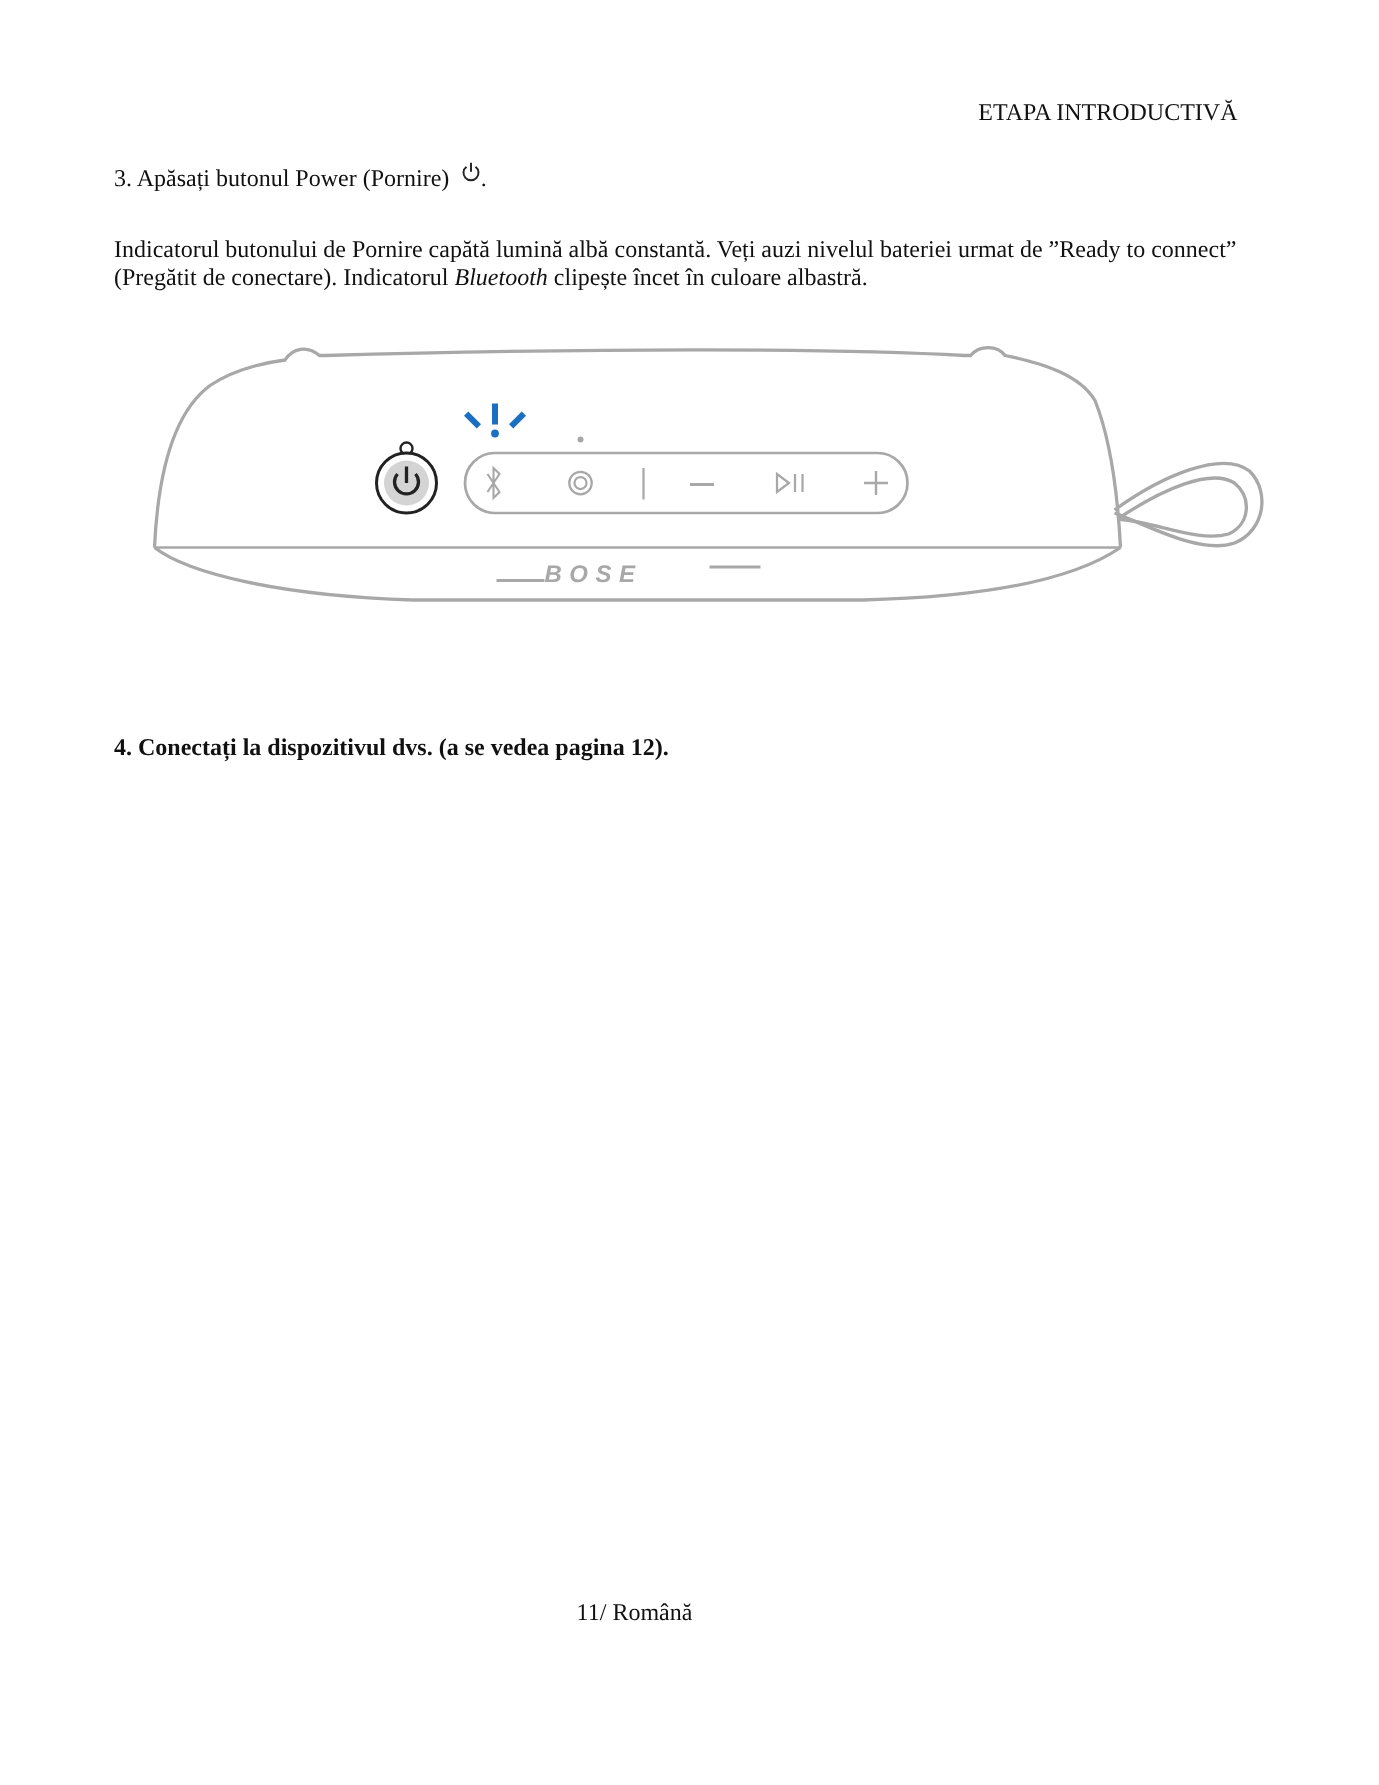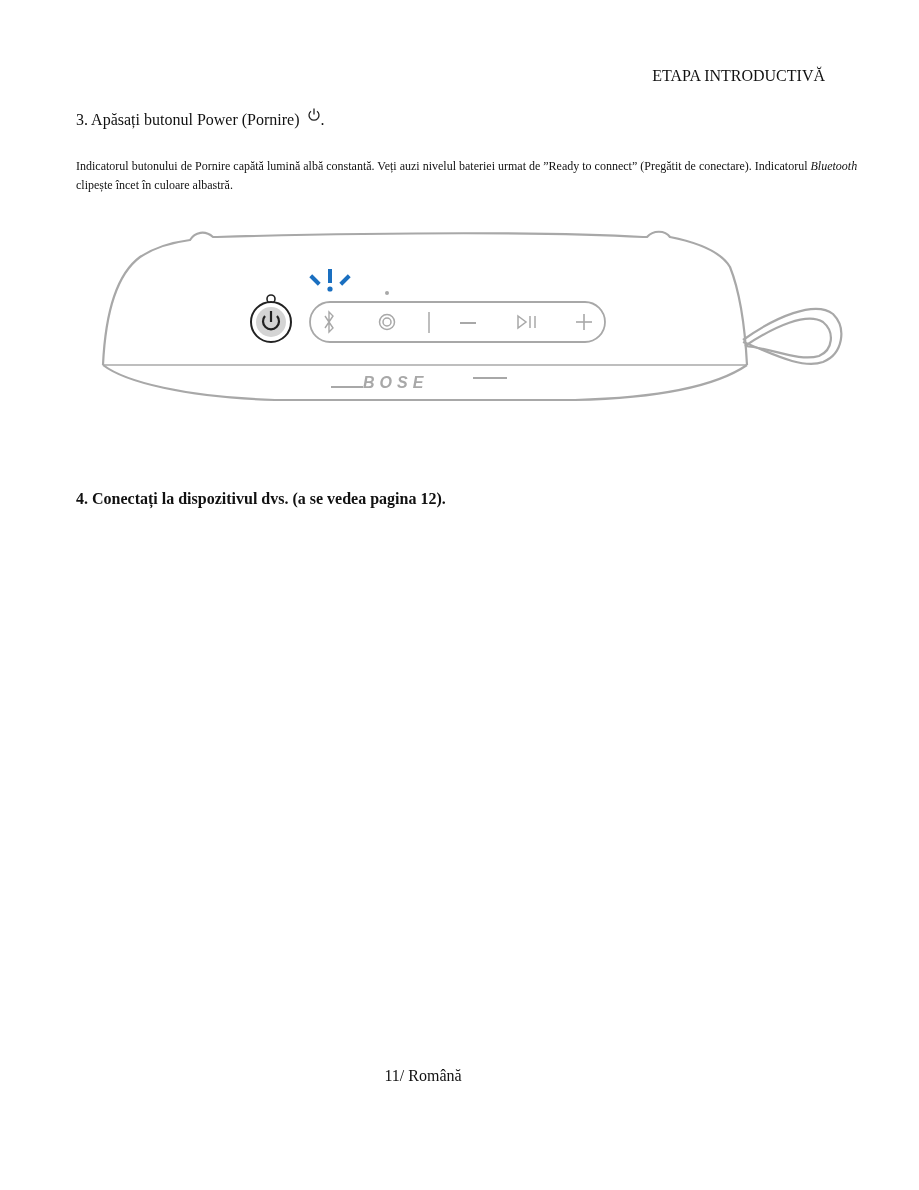--- a/index.html
+++ b/index.html
@@ -15,21 +15,21 @@
     .header .rule { flex: 1; border-bottom: 1px solid #222; height: 17px; }
     .header .title { padding: 0 1px; letter-spacing: 0; }
     .step3 {
       position: absolute; left: 76px; top: 110px; font-size: 16px; line-height: 20px;
     }
     .step3 .power-glyph {
       display: inline-block; vertical-align: top; margin-left: 3px; margin-top: -3px;
     }
     .desc {
       position: absolute; left: 76px; top: 157px; width: 790px;
-      font-size: 12px; line-height: 19px;
+      font-size: 16px; line-height: 19px;
     }
     .desc i { font-style: italic; }
     .illustration { position: absolute; left: 95px; top: 222px; text-align: right; }
     .step4 {
       position: absolute; left: 76px; top: 489px; font-size: 16px; line-height: 20px; font-weight: bold;
     }
     .footer {
       position: absolute; left: 0; width: 846px; top: 1066px; text-align: center;
       font-size: 16px; line-height: 20px;
     }

